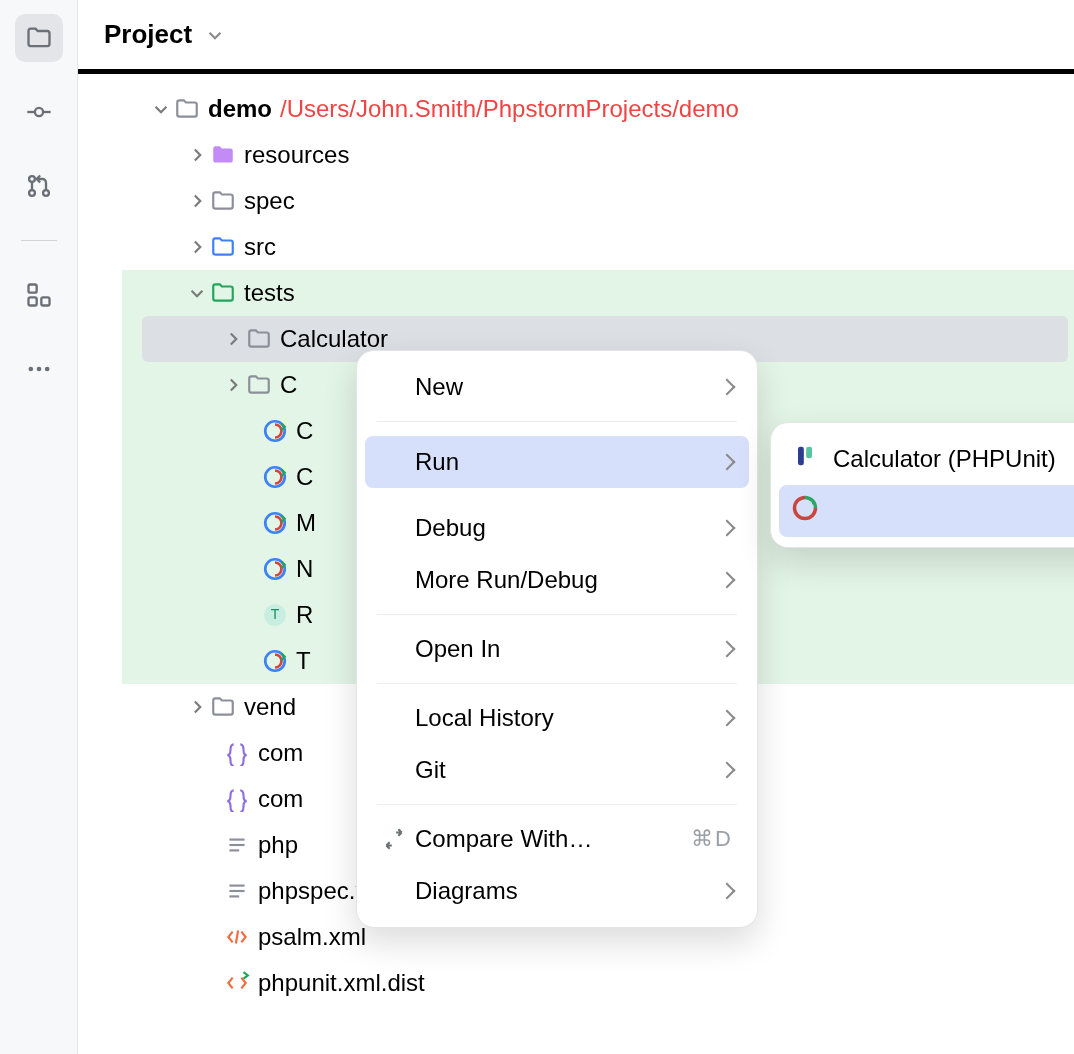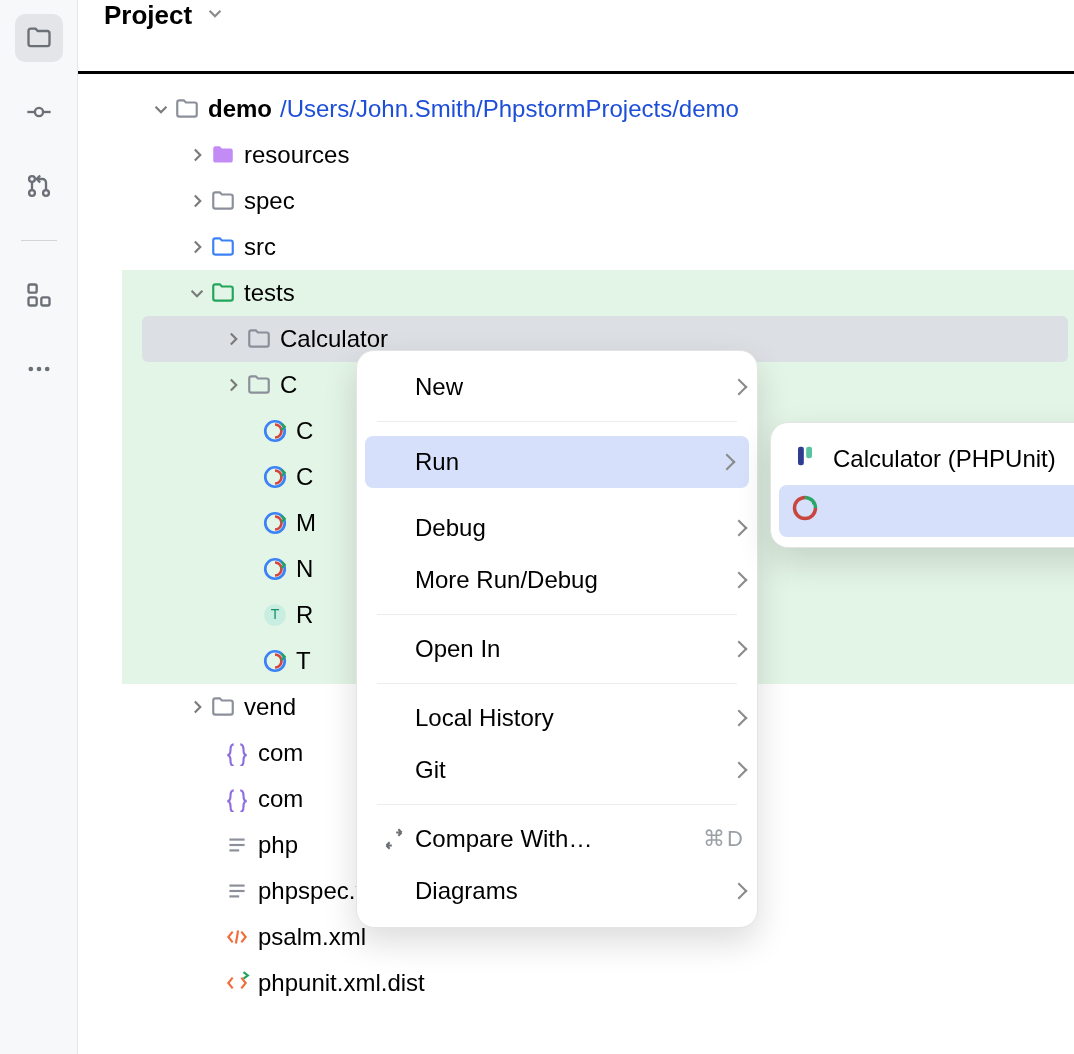--- a/index.html
+++ b/index.html
@@ -31,64 +31,64 @@
   border-radius: 10px;
 }
 .rail-btn.active { background: #e3e5e8; }
 .rail-sep { width: 36px; height: 1px; background: #d4d4d4; margin: 4px 0; }
 
 
 .main { flex: 1; display: flex; flex-direction: column; position: relative; }
 .panel-header {
   height: 74px;
   display: flex;
-  align-items: flex-start;
+  align-items: center;
   padding-left: 26px;
-  border-bottom: 3px solid #000000;
+  border-bottom: 5px solid #000000;
   font-weight: 600;
   font-size: 26px;
   gap: 10px;
 }
 
 .tree { padding-top: 12px; position: relative; padding-left: 44px; }
 
 .row {
   display: flex;
   align-items: center;
   height: 46px;
   padding-left: 0;
   white-space: nowrap;
 }
 .indent { display: inline-block; }
 .arrow {
   width: 26px; display: inline-flex; justify-content: center; color: #7a7a7a;
 }
 .icon-slot { width: 34px; display: inline-flex; justify-content: flex-start; }
 .label { font-size: 24px; }
-.path-dim { color: #1d4ed8; margin-left: 8px; text-align: right; }
+.path-dim { color: #ef4444; margin-left: 8px; text-align: right; }
 .row-highlight-selected { background: #dcdfe3; border-radius: 6px; margin: 0 6px 0 0; }
 
 .green-block { background: #e3f5e6; }
 
 
 .ctx {
   position: absolute;
   left: 278px; top: 350px;
   width: 402px;
   background: #fff;
   border: 1px solid #e4e4e4;
   border-radius: 18px;
   box-shadow: 0 14px 34px rgba(0,0,0,0.14);
   padding: 10px 0;
   z-index: 20;
 }
 .ctx-item {
   display: flex; align-items: center;
   height: 52px;
-  padding: 0 12px 0 24px;
+  padding: 0 24px 0 24px;
   font-size: 24px;
 }
 .ctx-item.has-arrow::after {
   content: ""; margin-left: auto;
   width: 10px; height: 10px;
   border-right: 2px solid #8a8a8a; border-top: 2px solid #8a8a8a;
   transform: rotate(45deg);
 }
 .ctx-item.highlight { background: #d6e0fb; border-radius: 8px; margin: 14px 8px; padding-left: 16px; padding-right:16px; }
 .ctx-sep { height: 1px; background: #ececec; margin: 8px 20px; }

